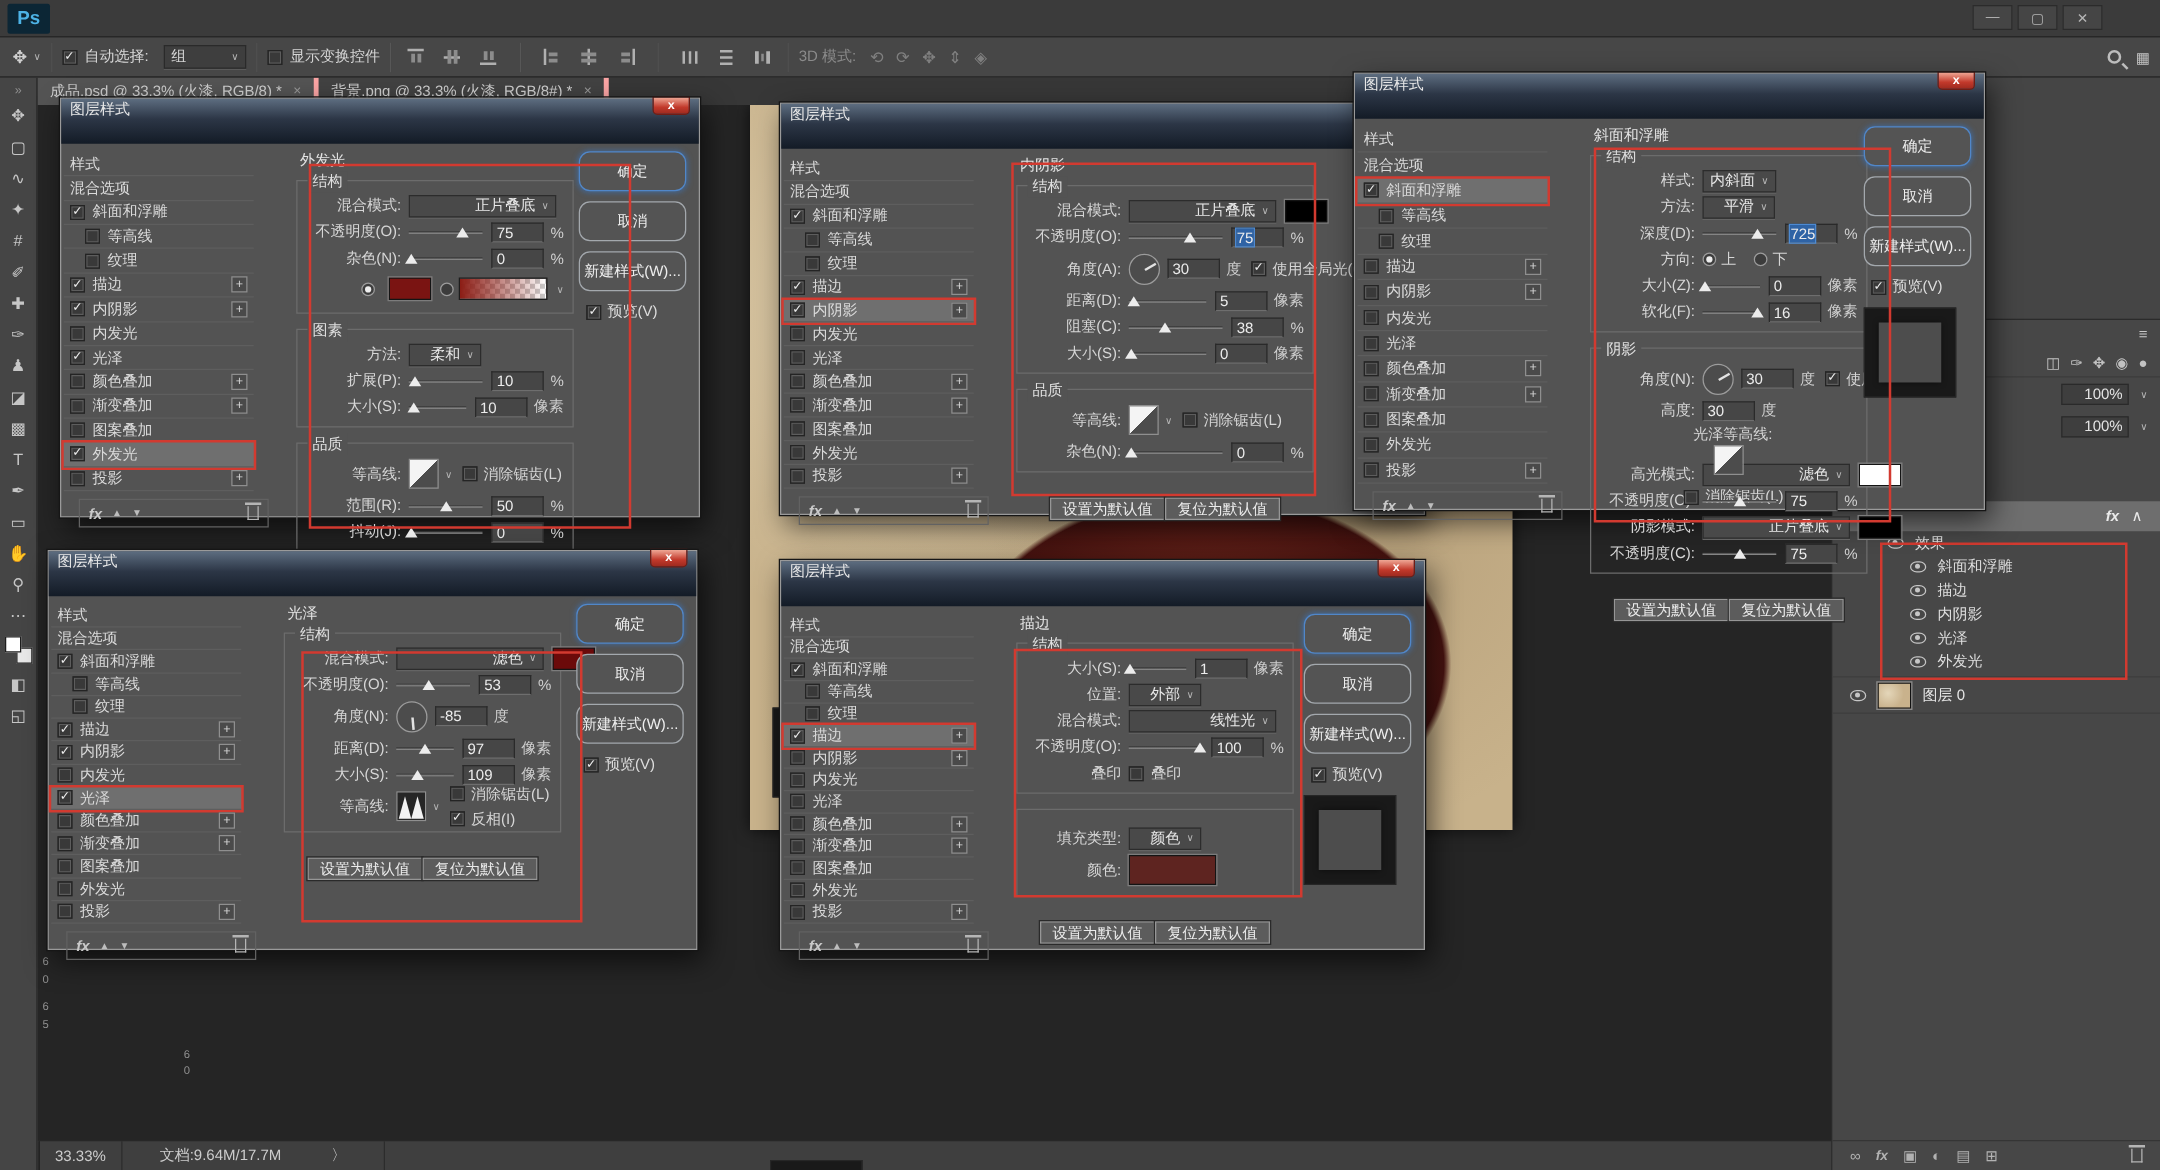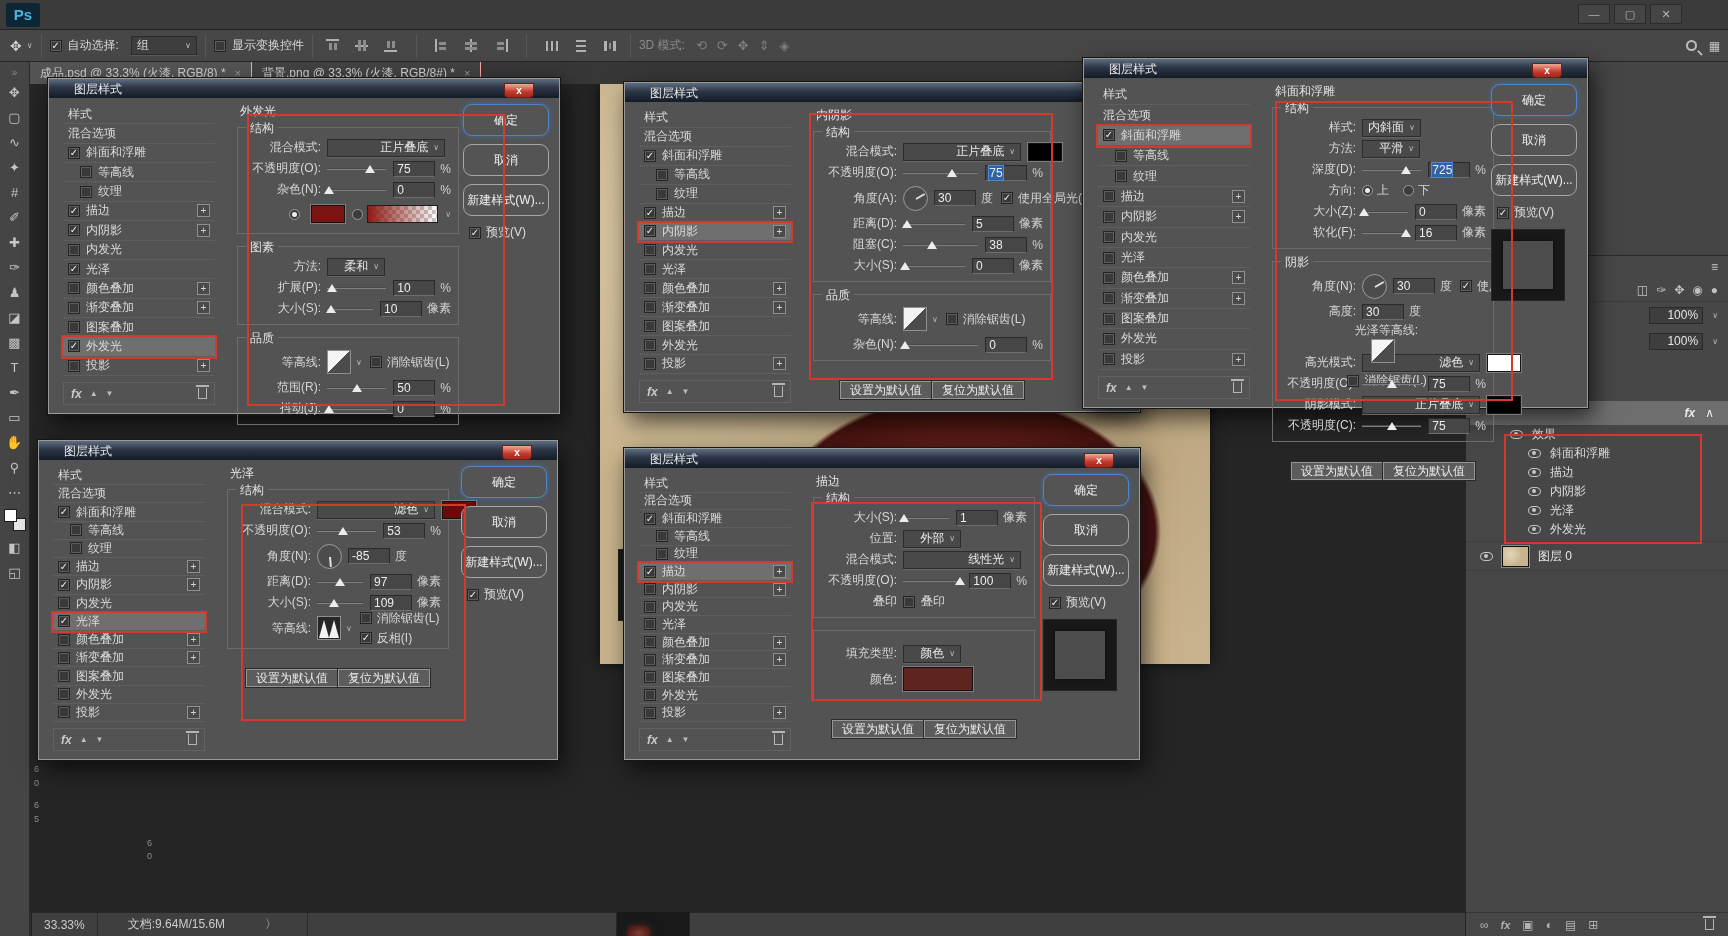--- a/index.html
+++ b/index.html
@@ -32,21 +32,21 @@
 .ai7::before{left:1px;top:2px;width:2px;height:10px;box-shadow:5px 0 0 #bcbcbc,10px 0 0 #bcbcbc}.ai7::after{display:none}
 .ai8::before{left:2px;top:1px;width:10px;height:2px;box-shadow:0 5px 0 #bcbcbc,0 10px 0 #bcbcbc}.ai8::after{display:none}
 .ai9::before{left:1px;top:2px;width:3px;height:10px;box-shadow:9px 0 0 #bcbcbc}.ai9::after{left:6px;top:4px;width:2px;height:6px}
 .dim{color:#8b8b8b}
 .d3ico{color:#7f7f7f;font-size:13px;margin:0 5px}
 #ob-right{position:absolute;right:8px;display:flex;align-items:center;gap:12px}
 .mag{width:11px;height:11px;border:2px solid #bdbdbd;border-radius:50%;position:relative}
 .mag::after{content:"";position:absolute;left:9px;top:10px;width:6px;height:2px;background:#bdbdbd;transform:rotate(45deg)}
 
 #tabbar{position:absolute;left:30px;top:62px;width:1435px;height:22px;background:#373737;display:flex;z-index:5}
-.tab{display:flex;align-items:center;padding:0 10px;font-size:12px;color:#cfcfcf;background:#424242;border-right:1px solid #fca5a5}
+.tab{display:flex;align-items:center;padding:0 10px;font-size:12px;color:#cfcfcf;background:#424242;border-right:4px solid #fca5a5}
 .tab.active{background:#545454}
 .tab .tclose{margin-left:9px;color:#9a9a9a;font-size:11px}
 
 #tools{position:absolute;left:0;top:62px;width:30px;height:874px;background:#454545;border-right:1px solid #2a2a2a;display:flex;flex-direction:column;align-items:center;z-index:5;padding-top:2px}
 .tool{width:26px;height:25px;display:flex;align-items:center;justify-content:center;color:#c6c6c6;font-size:13px}
 .tool.first{color:#8d8d8d;height:16px;font-size:10px}
 .swatches{width:22px;height:22px;position:relative;margin:4px 0}
 .swatches i{position:absolute;width:13px;height:13px;border:1px solid #1e1e1e;background:#f5efe6}
 .swatches i:first-child{right:0;bottom:0;background:#e8e8e8}
 .swatches i:last-child{left:0;top:0;background:#ffffff}
@@ -55,24 +55,24 @@
 #document{position:absolute;left:570px;top:0;width:610px;height:580px;background-color:#c8b28b;background-image:radial-gradient(circle at 22% 28%,rgba(255,249,230,.35),rgba(255,249,230,0) 42%),radial-gradient(circle at 75% 55%,rgba(118,92,58,.22),rgba(118,92,58,0) 48%),radial-gradient(circle at 40% 82%,rgba(108,84,52,.18),rgba(108,84,52,0) 40%),radial-gradient(circle at 60% 15%,rgba(255,246,224,.25),rgba(255,246,224,0) 35%);box-shadow:0 0 12px rgba(0,0,0,.7)}
 .seal{position:absolute;left:155px;top:300px;width:420px;height:295px;background:radial-gradient(ellipse at 50% 50%,#6d2a22 0%,#5a1d16 42%,#471310 64%,rgba(71,19,16,0) 66%)}
 .seal::after{content:"";position:absolute;left:26%;top:22%;width:30%;height:22%;border-radius:50%;background:radial-gradient(ellipse,rgba(190,120,100,.4),rgba(190,120,100,0) 70%)}
 .rnum{position:absolute;color:#8f8f8f;font-size:9px;z-index:2}
 
 #charbar{position:absolute;left:70px;top:452px;width:234px;height:18px;background:#474747;border:1px solid #2c2c2c;display:flex;align-items:center;gap:5px;padding:0 4px;z-index:3}
 .cb-box{height:14px;background:#3d3d3d;border:1px solid #292929;display:flex;align-items:center;justify-content:space-between;padding:0 4px;font-size:11px;color:#dcdcdc}
 .aatag{font-size:10px;color:#cfcfcf}
 
 .dlg{position:absolute;background:#535353;border:1px solid #9a9a9a;outline:1px solid #161616;box-shadow:5px 9px 22px rgba(0,0,0,.65)}
-.dlg-title{height:19px;background:linear-gradient(#5d6d80 0%,#2c3646 45%,#131b26 100%);display:flex;align-items:flex-end;padding:0 25px;color:#e8e8e8;font-size:12px}
+.dlg-title{height:36px;background:linear-gradient(#5d6d80 0%,#2c3646 45%,#131b26 100%);display:flex;align-items:flex-start;padding:0 7px;color:#e8e8e8;font-size:12px}
 .dlg-close{margin-left:auto;width:30px;height:15px;margin-top:-2px;background:linear-gradient(#efa795,#c2392b 60%,#9e2a1f);border:1px solid #701d15;border-radius:0 0 4px 4px;color:#fff;text-align:center;line-height:13px;font-size:10px;font-weight:bold}
 .dlg-body{position:relative;width:100%;height:calc(100% - 19px)}
-.sty-list{position:absolute;left:14px;top:7px;width:152px;bottom:37px;display:flex;flex-direction:column}
+.sty-list{position:absolute;left:2px;top:7px;width:152px;bottom:37px;display:flex;flex-direction:column}
 .sty-row{flex:1;display:flex;align-items:center;border-bottom:1px solid #5e5e5e;padding:0 5px;color:#dadada;font-size:12px;position:relative;min-height:0}
 .sty-row.ind{padding-left:17px}
 .sty-row.sel{background:#6f6f6f}
 .sty-row.annr{box-shadow:0 0 0 2px #d23a30}
 .sty-row .cb{margin-right:6px}
 .plusbox{margin-left:auto;width:13px;height:13px;border:1px solid #8f8f8f;background:#4a4a4a;color:#d6d6d6;font-size:10px;display:flex;align-items:center;justify-content:center;flex:none}
 .fxbar{position:absolute;left:14px;bottom:8px;width:152px;height:23px;border:1px solid #626262;display:flex;align-items:center;gap:8px;padding:0 7px;color:#c9c9c9}
 .fxtxt{font-style:italic;font-weight:bold;font-size:12px}
 .updn{font-size:8px;color:#bdbdbd}
 .trash{width:9px;height:11px;border:1px solid #b5b5b5;border-top:none;position:relative;margin-left:auto}
@@ -1229,16 +1229,16 @@
         <span>⊞</span>
         <span class="trash"></span>
       </div>
   </div>
 </div>
 
 <div id="statusbar">
   <span class="corner"></span>
   <span class="zseg">33.33%</span>
   <span class="dseg">
-    <span>文档:9.64M/15.6M</span>
+    <span>文档:9.64M/17.7M</span>
     <span>〉</span>
   </span>
 </div>
 
 </body></html>

